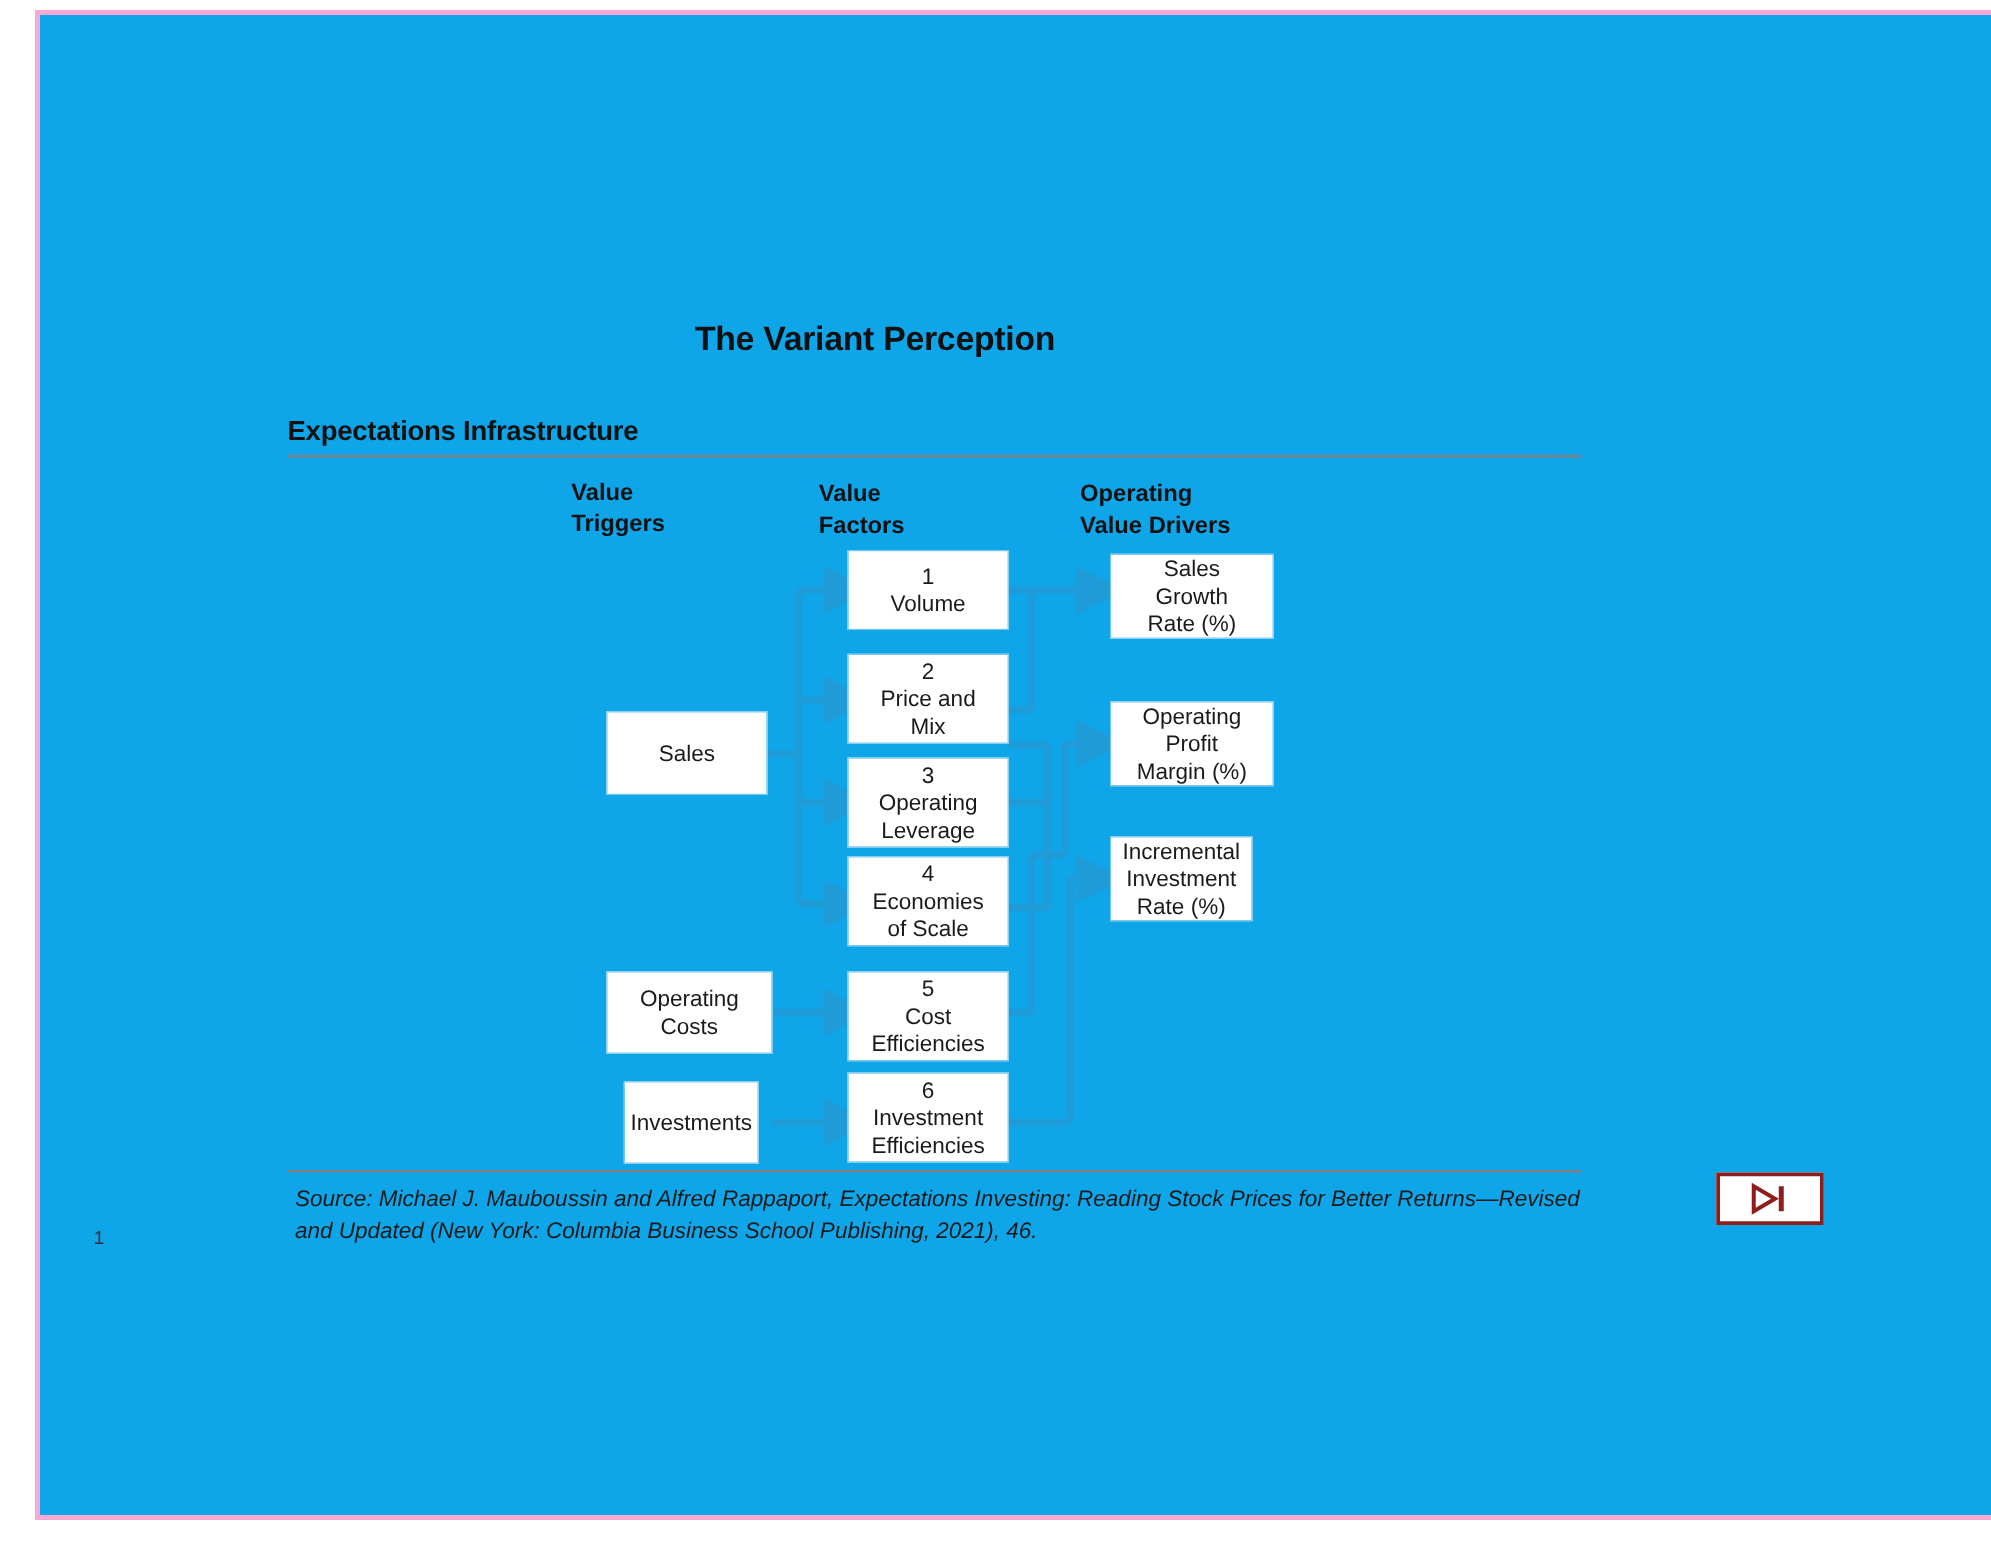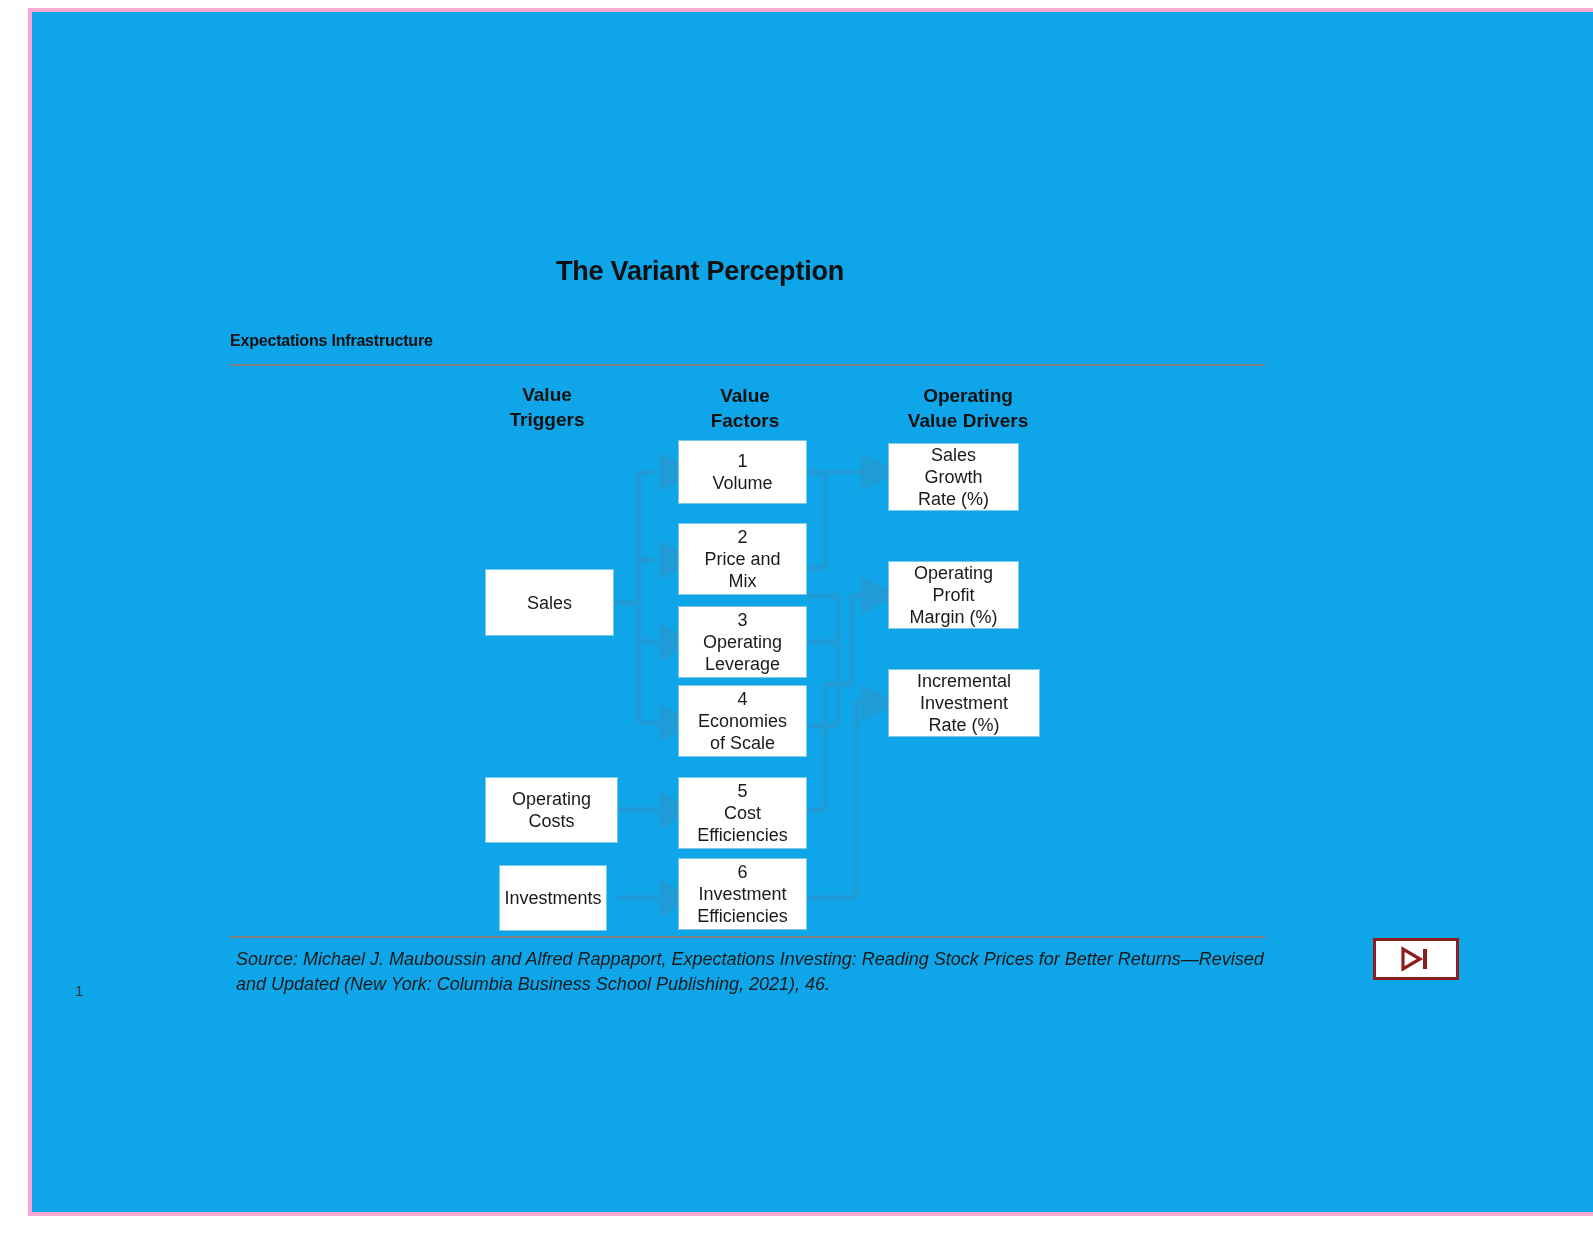--- a/index.html
+++ b/index.html
@@ -33,21 +33,21 @@
     font-size: 27px;
     font-weight: bold;
     color: #101010;
     letter-spacing: -0.2px;
     font-family: "Liberation Sans", sans-serif;
   }
   .section-heading {
     position: absolute;
     left: 198px;
     top: 320px;
-    font-size: 16px;
+    font-size: 22px;
     font-weight: bold;
     color: #111111;
     letter-spacing: -0.2px;
   }
   .rule-top {
     position: absolute;
     left: 198px;
     top: 352px;
     width: 1035px;
     height: 0;
@@ -56,21 +56,20 @@
   .rule-bottom {
     position: absolute;
     left: 198px;
     top: 924px;
     width: 1035px;
     height: 0;
     border-top: 2px solid #808080;
   }
   .col-head {
     position: absolute;
-    text-align: center;
     font-size: 19px;
     font-weight: bold;
     color: #111111;
     line-height: 25px;
   }
   #head-triggers { left: 425px; top: 370px; width: 180px; }
   #head-factors  { left: 623px; top: 371px; width: 180px; }
   #head-drivers  { left: 832px; top: 371px; width: 208px; }
 
   .node {
@@ -98,21 +97,21 @@
   #f-1 { left: 646px; top: 428px; width: 129px; height: 64px; }
   #f-2 { left: 646px; top: 511px; width: 129px; height: 72px; }
   #f-3 { left: 646px; top: 594px; width: 129px; height: 72px; }
   #f-4 { left: 646px; top: 673px; width: 129px; height: 72px; }
   #f-5 { left: 646px; top: 765px; width: 129px; height: 72px; }
   #f-6 { left: 646px; top: 846px; width: 129px; height: 72px; }
 
   
   #d-1 { left: 856px; top: 431px; width: 131px; height: 68px; }
   #d-2 { left: 856px; top: 549px; width: 131px; height: 68px; }
-  #d-3 { left: 856px; top: 657px; width: 152px; height: 68px; }
+  #d-3 { left: 856px; top: 657px; width: 114px; height: 68px; }
 
   #connectors {
     position: absolute;
     left: 0;
     top: 0;
     width: 1570px;
     height: 1208px;
     pointer-events: none;
     z-index: 2;
   }

